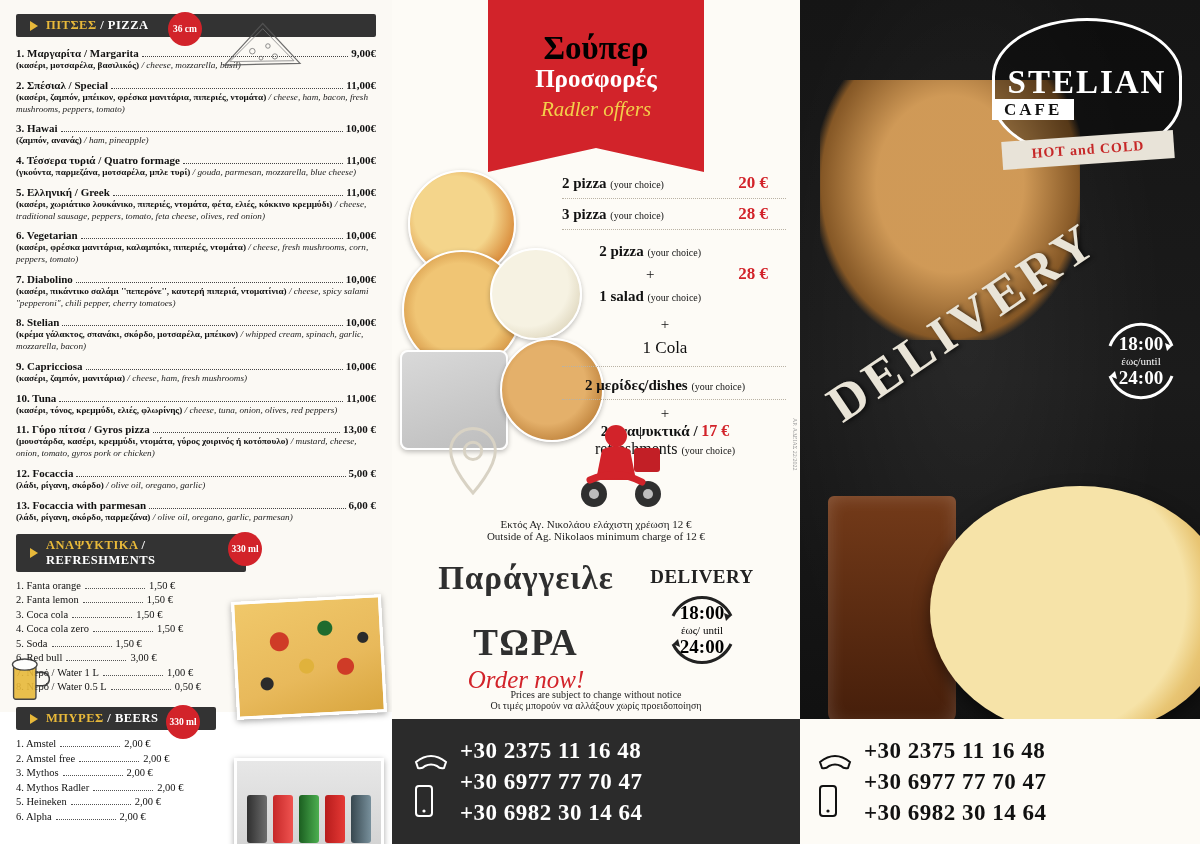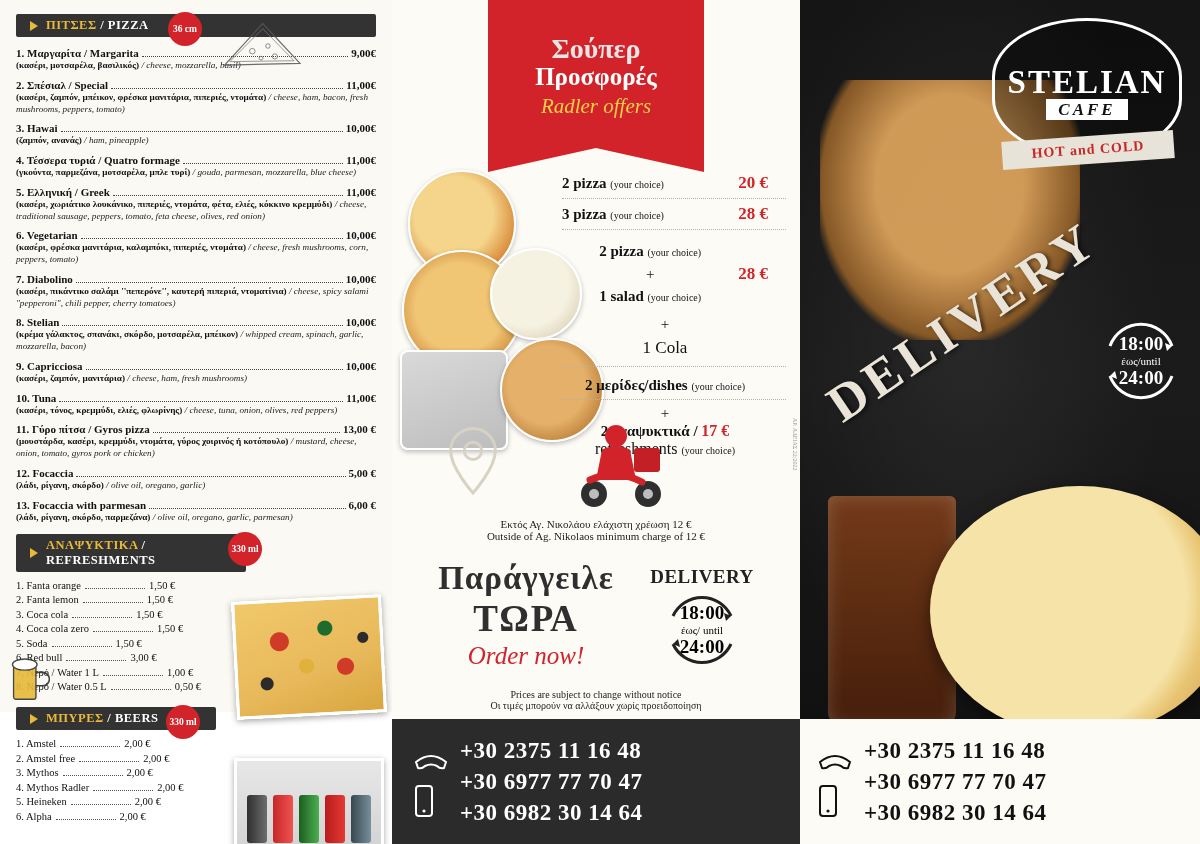--- a/index.html
+++ b/index.html
@@ -120,21 +120,21 @@
   }
   .offers-banner {
     position: absolute; top: 0; left: 96px;
     width: 216px; height: 172px;
     background: #d2232a;
     clip-path: polygon(0 0, 100% 0, 100% 100%, 50% 86%, 0 100%);
     display: flex; flex-direction: column; align-items: center;
     justify-content: center; padding-bottom: 18px;
   }
   .offers-banner .gr-t {
-    color: #e5e5e5; font-size: 28px; font-weight: bold; line-height: 1;
+    color: #000000; font-size: 33px; font-weight: bold; line-height: 1;
     font-family: "Liberation Serif", serif;
   }
   .offers-banner .gr-t2 {
     color: #fff; font-size: 25px; font-weight: bold; line-height: 1.1;
   }
   .offers-banner .en-t {
     color: #f3cf4a; font-size: 21px; font-style: italic; margin-top: 4px;
     font-family: "Liberation Serif", serif;
   }
   .offers-body { position: absolute; top: 168px; left: 0; width: 408px; }
@@ -153,21 +153,21 @@
   .round-img {
     position: absolute; border-radius: 50%;
     border: 2px solid #fff; box-shadow: 0 2px 5px rgba(0,0,0,.25);
   }
   .note-line { text-align: center; font-size: 11px; color: #222; }
 
   .order-now {
     position: absolute; left: 0; top: 560px; width: 408px; text-align: center;
   }
   .on-gr1 { font-size: 33px; color: #2f2f2f; font-weight: bold; letter-spacing: 1px; }
-  .on-gr2 { font-size: 37px; color: #2f2f2f; font-weight: bold; letter-spacing: 2px; }
+  .on-gr2 { font-size: 37px; color: #2f2f2f; font-weight: bold; letter-spacing: 2px; margin-top: 24px; }
   .on-en { font-size: 25px; color: #d2232a; font-style: italic; margin-top: 2px; }
 
   .delivery-box { position: absolute; right: 28px; top: 566px; width: 140px; text-align: center; }
   .delivery-title { font-size: 19px; font-weight: bold; color: #222; letter-spacing: .5px; }
   .clock {
     margin: 6px auto 0; width: 86px; height: 72px;
     display: flex; flex-direction: column; align-items: center; justify-content: center;
     position: relative;
   }
   .clock .t1 { font-size: 19px; font-weight: bold; }
@@ -202,23 +202,22 @@
     border: 3px solid #fff; border-radius: 50%/42%;
     background: rgba(0,0,0,.35);
   }
   .logo-name {
     position: absolute; top: 46px; left: 0; width: 100%;
     text-align: center; color: #fff; font-size: 33px;
     font-weight: bold; letter-spacing: 2px; font-family: "Liberation Serif", serif;
   }
   .logo-cafe {
     position: absolute; top: 82px; left: 0; width: 100%;
-    text-align: center; color: #111; font-size: 17px; font-weight: bold;
+    text-align: left; color: #111; font-size: 17px; font-weight: bold;
     letter-spacing: 3px;
-    font-style: italic;
   }
   .logo-cafe span { background: #fff; padding: 1px 12px; }
   .logo-ribbon {
     position: absolute; bottom: -6px; left: 10px; width: 172px; height: 28px;
     background: #e8e3d8; transform: rotate(-4deg);
     display: flex; align-items: center; justify-content: center;
     color: #c62828; font-weight: bold; font-size: 14px; letter-spacing: 1px;
   }
   .delivery-diagonal {
     position: absolute; left: 6px; top: 292px;

